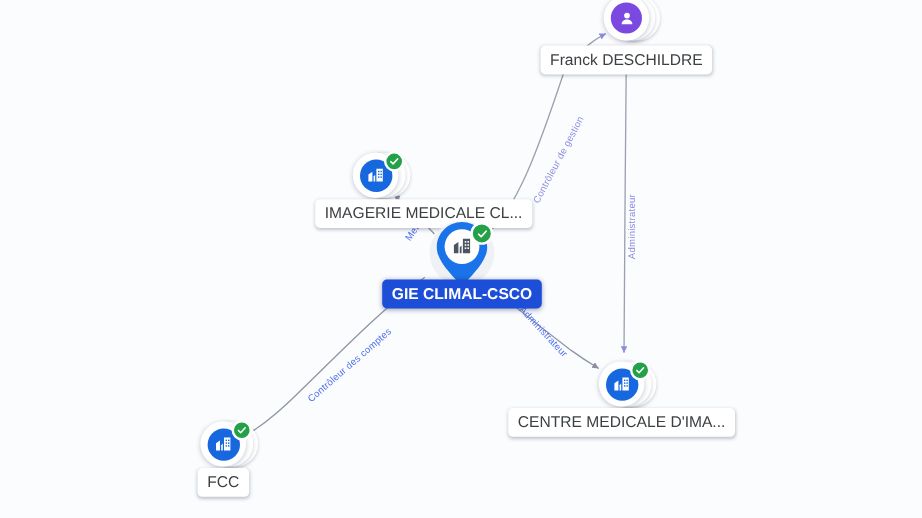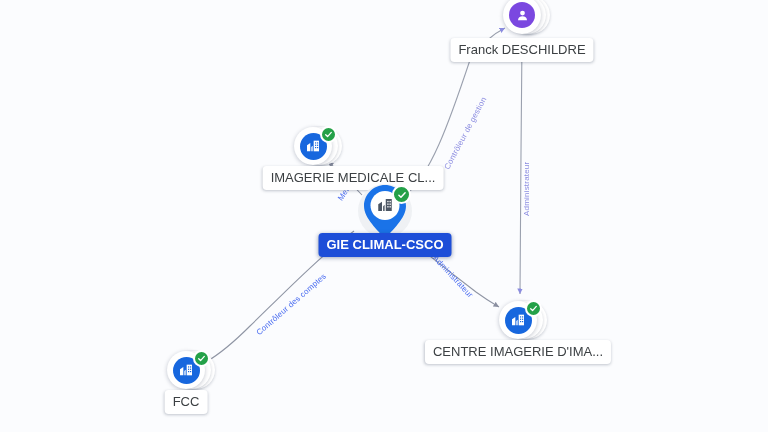--- a/index.html
+++ b/index.html
@@ -244,21 +244,21 @@
             <path d="M9.5 13.5 L11.5 11.5 L11.5 20 L9.5 20z" fill="#ffffff"></path>
           </svg>
         </div>
       </div>
       <div class="verified-badge" style="left:7px; top:-20px; width:13px; height:13px;">
         <svg width="9" height="9" viewBox="0 0 24 24">
           <path d="M4.5 12.5 L9.5 17.5 L19.5 6.5" fill="none" stroke="#ffffff" stroke-width="3.4" stroke-linecap="round" stroke-linejoin="round"></path>
         </svg>
       </div>
     </div>
-    <div class="node-label" style="left:0px; top:20px;">CENTRE IMAGERIE D'IMA...</div>
+    <div class="node-label" style="left:0px; top:20px;">CENTRE MEDICALE D'IMA...</div>
   </div>
 
   <div class="node" style="left:186px; top:370px;">
     <div class="node-stack">
       <div class="card-shadow" style="left:-9px; top:-19px; width:38px; height:38px;"></div>
       <div class="card-shadow" style="left:-13px; top:-19px; width:38px; height:38px;"></div>
       <div class="node-circle" style="left:-19px; top:-19px; width:38px; height:38px;">
         <div class="node-inner company" style="width:27px; height:27px;">
           <svg width="16" height="16" viewBox="0 0 24 24">
             <path d="M3 20V11l5-3.4V20z" fill="#ffffff"></path>

